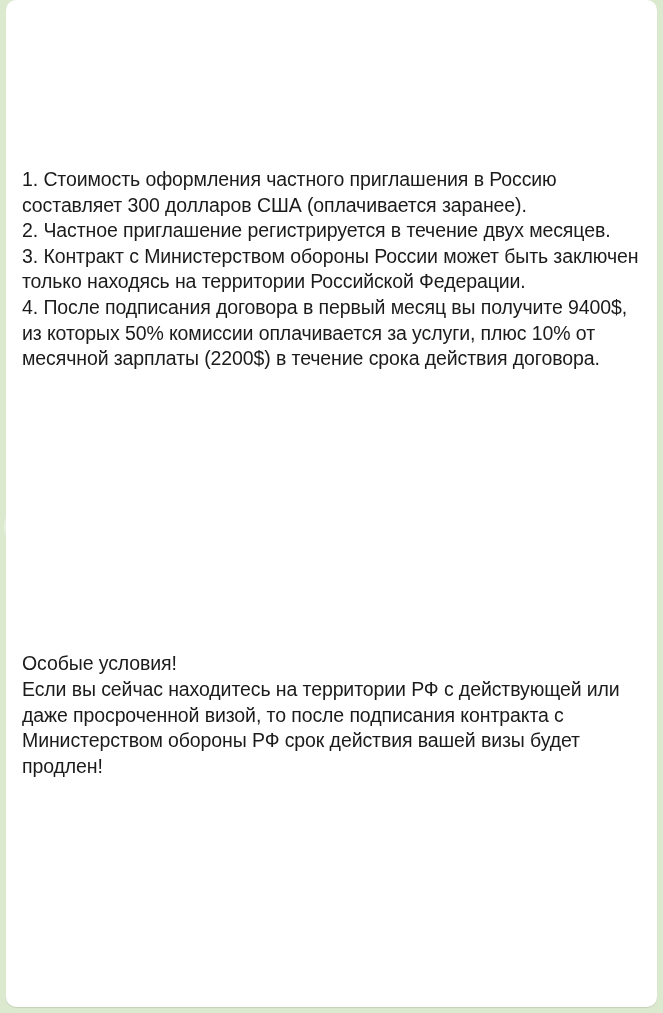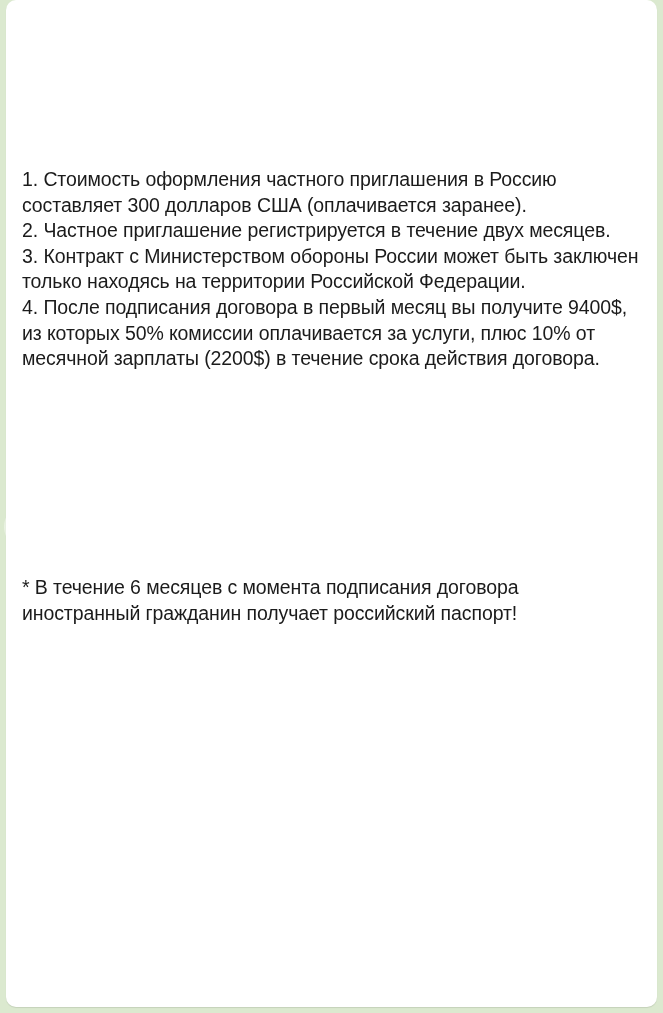--- a/index.html
+++ b/index.html
@@ -57,21 +57,22 @@
 
   <div class="msg-text">
     
     <div class="spacer-1"></div>
     <div>1. Стоимость оформления частного приглашения в Россию составляет 300 долларов США (оплачивается заранее).
 2. Частное приглашение регистрируется в течение двух месяцев.
 3. Контракт с Министерством обороны России может быть заключен только находясь на территории Российской Федерации.
 4. После подписания договора в первый месяц вы получите 9400$, из которых 50% комиссии оплачивается за услуги, плюс 10% от месячной зарплаты (2200$) в течение срока действия договора.</div>
     <div class="spacer-1"></div>
     <div class="spacer-2"></div>
-    <div>* В течение 6 месяцев с момента подписания договора иностранный гражданин получает российский паспорт!</div>
     <div class="spacer-1"></div>
+    <div>Особые условия!
+Если вы сейчас находитесь на территории РФ с действующей или даже просроченной визой, то после подписания контракта с Министерством обороны РФ срок действия вашей визы будет продлен!</div>
     <div class="spacer-1"></div>
     
     
     
   </div>
 
 </div>
 
 </body></html>

